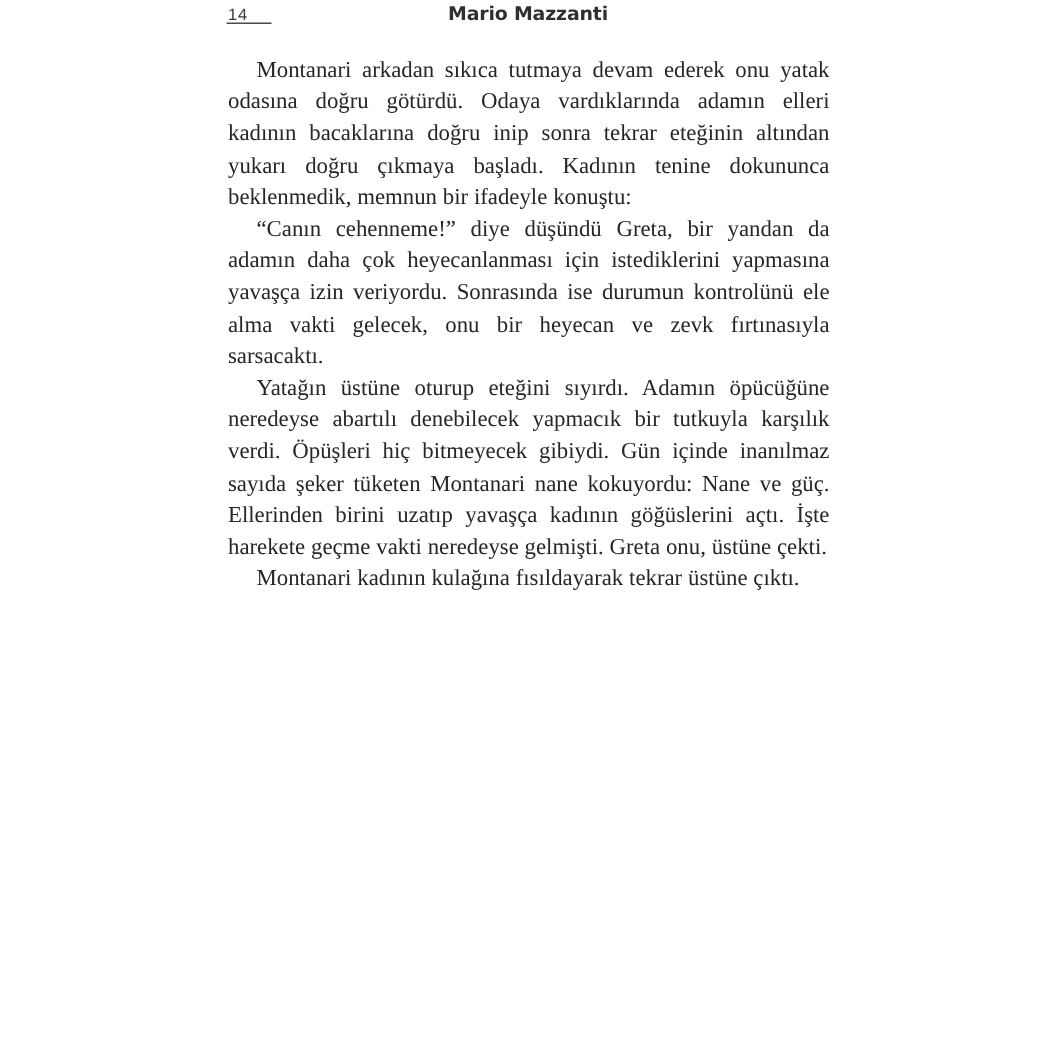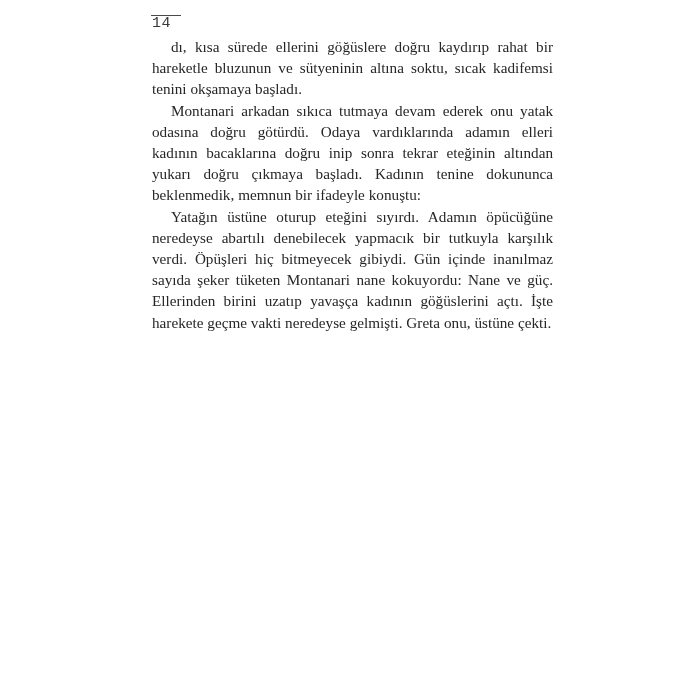--- a/index.html
+++ b/index.html
@@ -23,23 +23,23 @@
   .running-head {
     position: absolute;
     left: 152px;
     top: 0px;
     width: 400px;
     height: 22px;
   }
   .folio {
     position: absolute;
     left: 0px;
-    top: 15px;
-    font-family: Liberation Mono, monospace;
-    font-size: 15px;
+    top: 4px;
+    font-family: Liberation Sans, sans-serif;
+    font-size: 11px;
     letter-spacing: 0.6px;
     color: #3a3a3a;
     padding-bottom: 2px;
   }
   .folio-rule {
     position: absolute;
     left: -1px;
     top: 15px;
     width: 30px;
     height: 1px;
@@ -77,21 +77,23 @@
   }
 </style>
 </head>
 <body>
 
 <div class="page">
 
   <div class="running-head">
     <span class="folio">14</span>
     <span class="folio-rule"></span>
+    <span class="head-title">Mario Mazzanti</span>
   </div>
 
   <div class="textblock">
-    <p class="para">dı, kısa sürede ellerini göğüslere doğru kaydırıp rahat bir hareketle bluzunun ve sütyeninin altına soktu, sıcak kadifemsi tenini okşamaya başladı.</p>
     <p class="para">Montanari arkadan sıkıca tutmaya devam ederek onu yatak odasına doğru götürdü. Odaya vardıklarında adamın elleri kadının bacaklarına doğru inip sonra tekrar eteğinin altından yukarı doğru çıkmaya başladı. Kadının tenine dokununca beklenmedik, memnun bir ifadeyle konuştu:</p>
+    <p class="para">“Canın cehenneme!” diye düşündü Greta, bir yandan da adamın daha çok heyecanlanması için istediklerini yapmasına yavaşça izin veriyordu. Sonrasında ise durumun kontrolünü ele alma vakti gelecek, onu bir heyecan ve zevk fırtınasıyla sarsacaktı.</p>
     <p class="para">Yatağın üstüne oturup eteğini sıyırdı. Adamın öpücüğüne neredeyse abartılı denebilecek yapmacık bir tutkuyla karşılık verdi. Öpüşleri hiç bitmeyecek gibiydi. Gün içinde inanılmaz sayıda şeker tüketen Montanari nane kokuyordu: Nane ve güç. Ellerinden birini uzatıp yavaşça kadının göğüslerini açtı. İşte harekete geçme vakti neredeyse gelmişti. Greta onu, üstüne çekti.</p>
+    <p class="para">Montanari kadının kulağına fısıldayarak tekrar üstüne çıktı.</p>
   </div>
 
 </div>
 
 </body></html>

